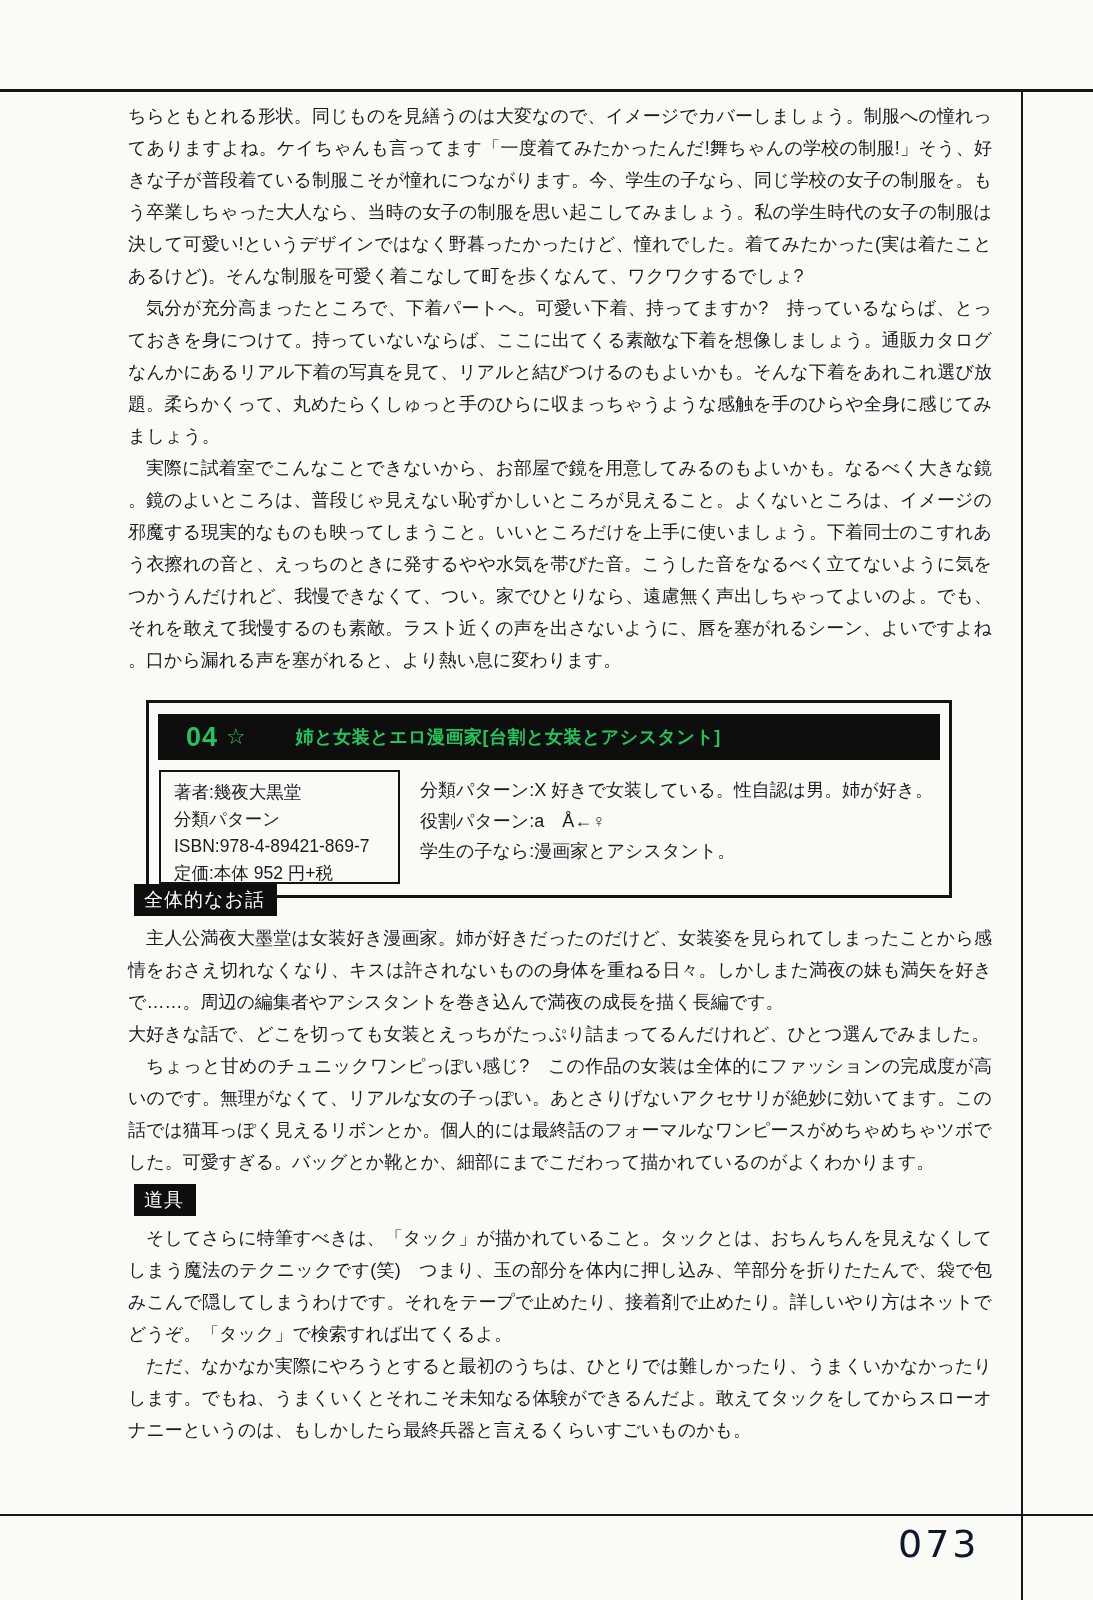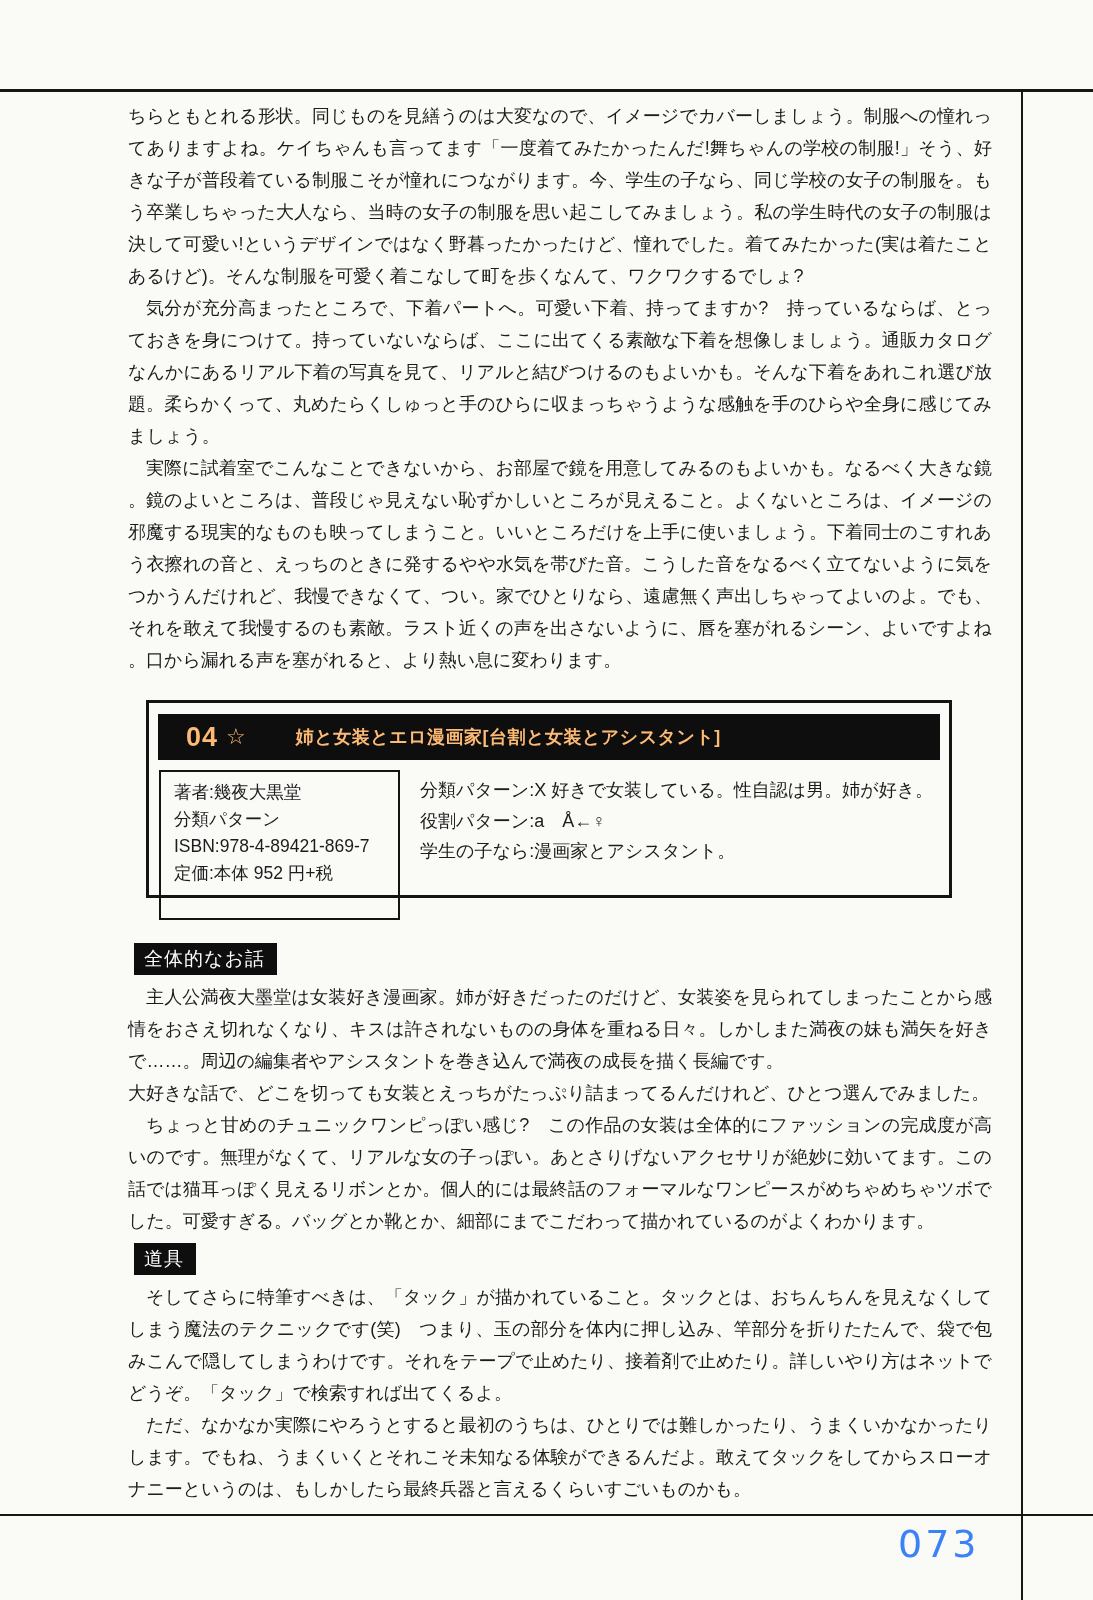--- a/index.html
+++ b/index.html
@@ -27,50 +27,50 @@
   .intro p{margin:0;}
   .indent{text-indent:1em;}
 
   
   .feature-box{
     position:absolute;left:146px;top:700px;width:806px;height:198px;
     border:3px solid #141414;background:#fafaf7;box-sizing:border-box;
   }
   .feature-title-bar{
     position:absolute;left:9px;top:11px;width:782px;height:46px;
-    background:#0e0e0e;color:#fdba74;display:flex;align-items:center;
+    background:#0e0e0e;color:#22c55e;display:flex;align-items:center;
   }
   .feature-num{font-size:27px;font-weight:bold;margin-left:28px;letter-spacing:1px;}
   .feature-star{font-size:22px;margin-left:8px;}
   .feature-title{font-size:18px;font-weight:bold;margin-left:50px;letter-spacing:0.5px;white-space:nowrap;}
   .book-info-box{
-    position:absolute;left:10px;top:67px;width:241px;height:150px;
+    position:absolute;left:10px;top:67px;width:241px;height:114px;
     border:2px solid #141414;box-sizing:border-box;
     padding:7px 8px 0 13px;font-size:17.5px;line-height:27px;
   }
   .book-info-box div{white-space:nowrap;}
   .pattern-info{
     position:absolute;left:271px;top:72px;width:528px;
     font-size:18px;line-height:30.5px;
   }
   .pattern-info div{white-space:nowrap;}
 
   
-  .sections{position:absolute;left:128px;top:943px;width:864px;font-size:18px;line-height:32px;}
+  .sections{position:absolute;left:128px;top:884px;width:864px;font-size:18px;line-height:32px;}
   .sec-h{
     display:inline-block;background:#0e0e0e;color:#fdfdfd;
     font-size:19px;line-height:23px;padding:4px 12px 5px 10px;
     margin:6px 0 6px 6px;letter-spacing:1px;
   }
   .sec-h.first{margin-top:0;}
   .sections p{margin:0;}
 
   .page-number{
     position:absolute;left:898px;top:1522px;width:110px;
-    font-size:38px;letter-spacing:3px;color:#3b82f6;
+    font-size:38px;letter-spacing:3px;color:#0f172a;
     font-family:"DejaVu Sans",sans-serif;
   }
 </style>
 </head>
 <body>
 
 <div class="page">
 
   <div class="top-rule"></div>
   <div class="right-rule"></div>

